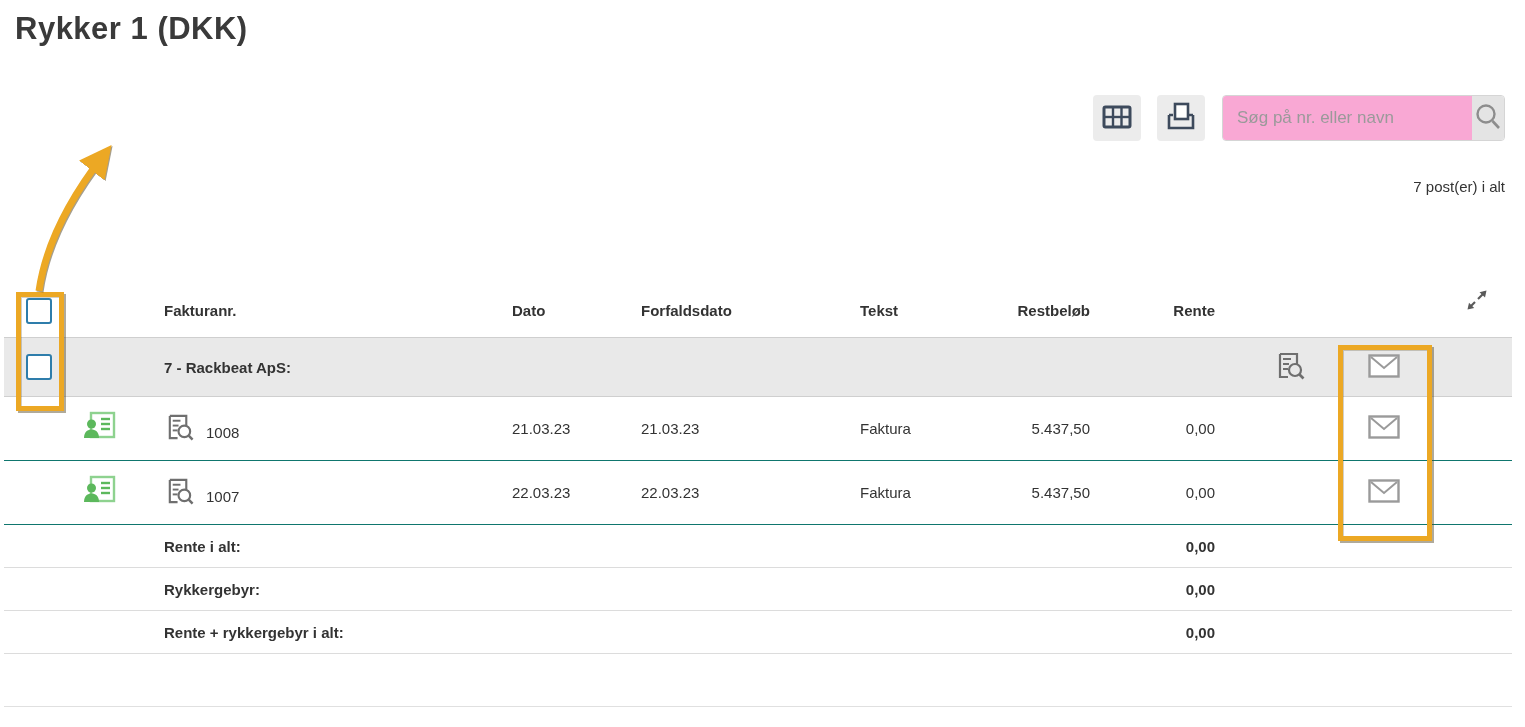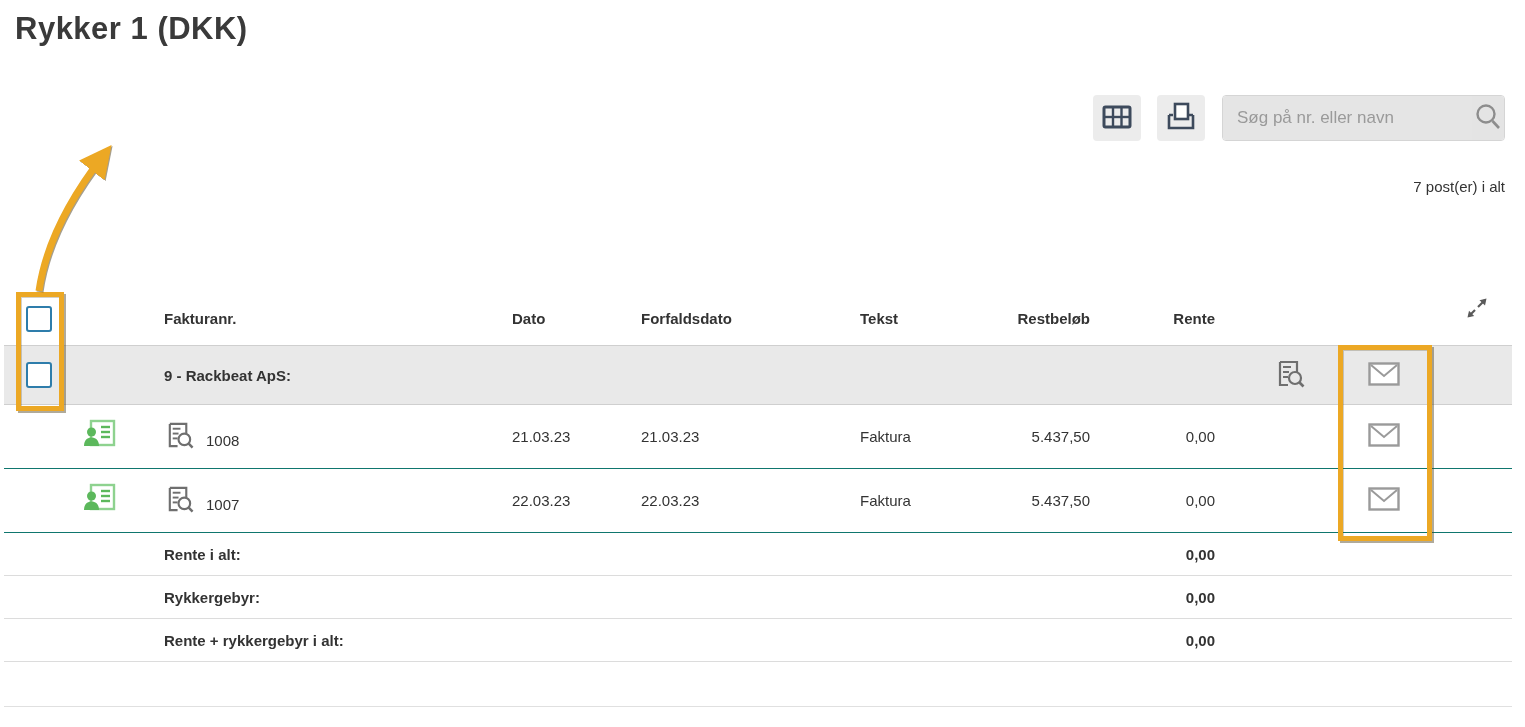--- a/index.html
+++ b/index.html
@@ -26,33 +26,33 @@
   }
   .btn-grid { left:1093px; }
   .btn-print { left:1157px; }
   .search-wrap {
     position:absolute; left:1222px; top:95px; width:283px; height:46px;
     border:1px solid #d5d5d5; border-radius:4px; background:#fff;
     display:flex; overflow:hidden;
   }
   .search-input {
     flex:1; border:none; outline:none; padding:0 14px; font-size:17px;
-    font-family:inherit; color:#333; background:#e5e5e5;
+    font-family:inherit; color:#333; background:#f9a8d4;
   }
   .search-input::placeholder { color:#9a9a9a; }
   .search-btn {
     width:47px; background:#e4e4e4; border:none; cursor:pointer;
     display:flex; align-items:center; justify-content:center;
   }
   .records-count {
     position:absolute; right:20px; top:178px; font-size:15px; color:#333;
   }
 
   
-  .grid-table { position:absolute; left:4px; top:292px; width:1508px; }
+  .grid-table { position:absolute; left:4px; top:284px; width:1508px; }
   .trow {
     display:grid;
     grid-template-columns:70px 80px 355px 130px 177px 118px 156px 125px 119px 100px 78px;
     align-items:center;
   }
   .trow > div { display:flex; align-items:center; min-width:0; }
   .h-row   { height:53px; font-weight:bold; font-size:15px; }
   .g-row   { height:60px; background:#e9e9e9; border-top:1px solid #cfcfcf; border-bottom:1px solid #cfcfcf; font-weight:bold; font-size:15px; }
   .d-row   { height:64px; border-bottom:1px solid #0f766e; font-size:15px; }
   .s-row   { height:43px; border-bottom:1px solid #dcdcdc; font-size:15px; font-weight:bold; }
@@ -154,21 +154,21 @@
           </svg>
         </span>
       </div>
     </div>
 
     <div class="trow g-row">
       <div class="c-check">
           <input type="checkbox" class="chk" style="">
         </div>
       <div></div>
-      <div class="c-inv">9 - Rackbeat ApS:</div>
+      <div class="c-inv">7 - Rackbeat ApS:</div>
       <div></div>
         <div></div>
         <div></div>
         <div></div>
         <div></div>
       <div class="c-docsearch">
         <span>
           <svg width="32" height="32" viewBox="0 0 32 32">
             <path d="M6 4 H23 V14" fill="none" stroke="#6f6f6f" stroke-width="2.2"></path>
             <path d="M6 4 V27 H14" fill="none" stroke="#6f6f6f" stroke-width="2.2"></path>

